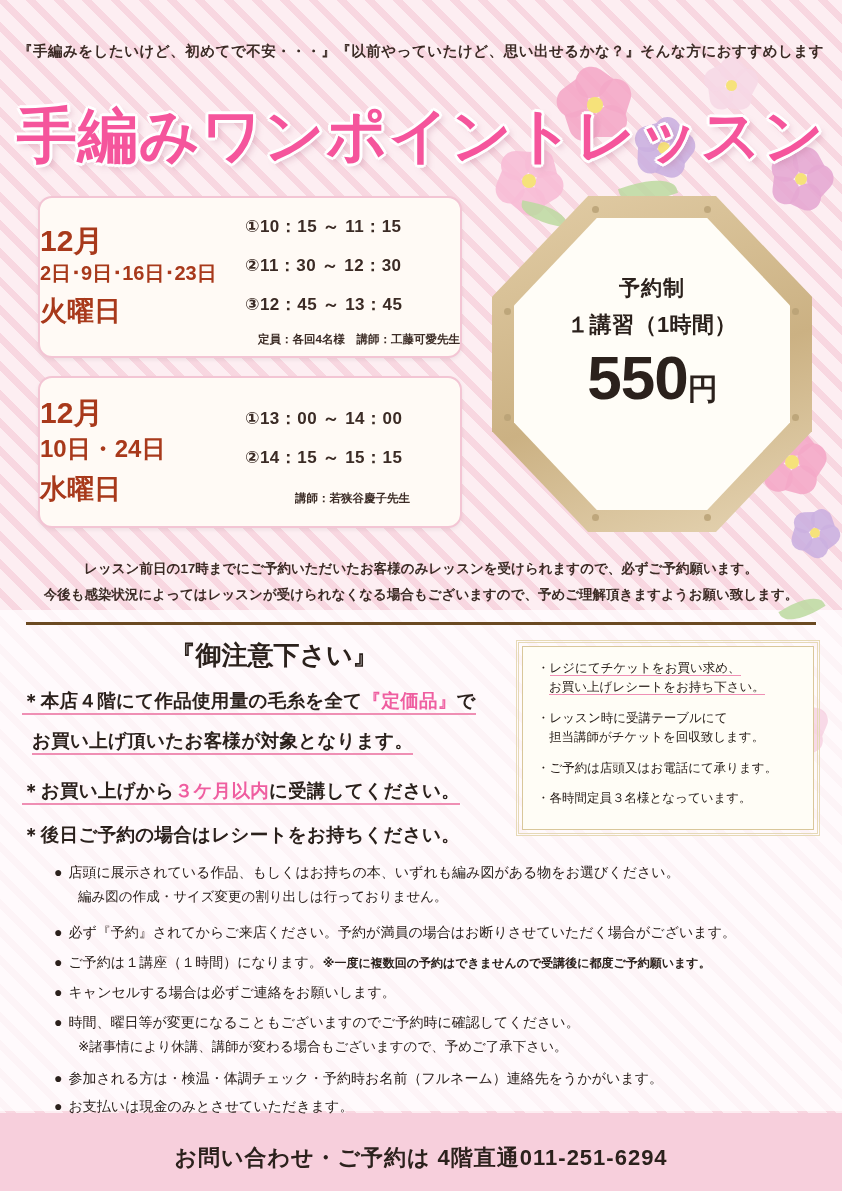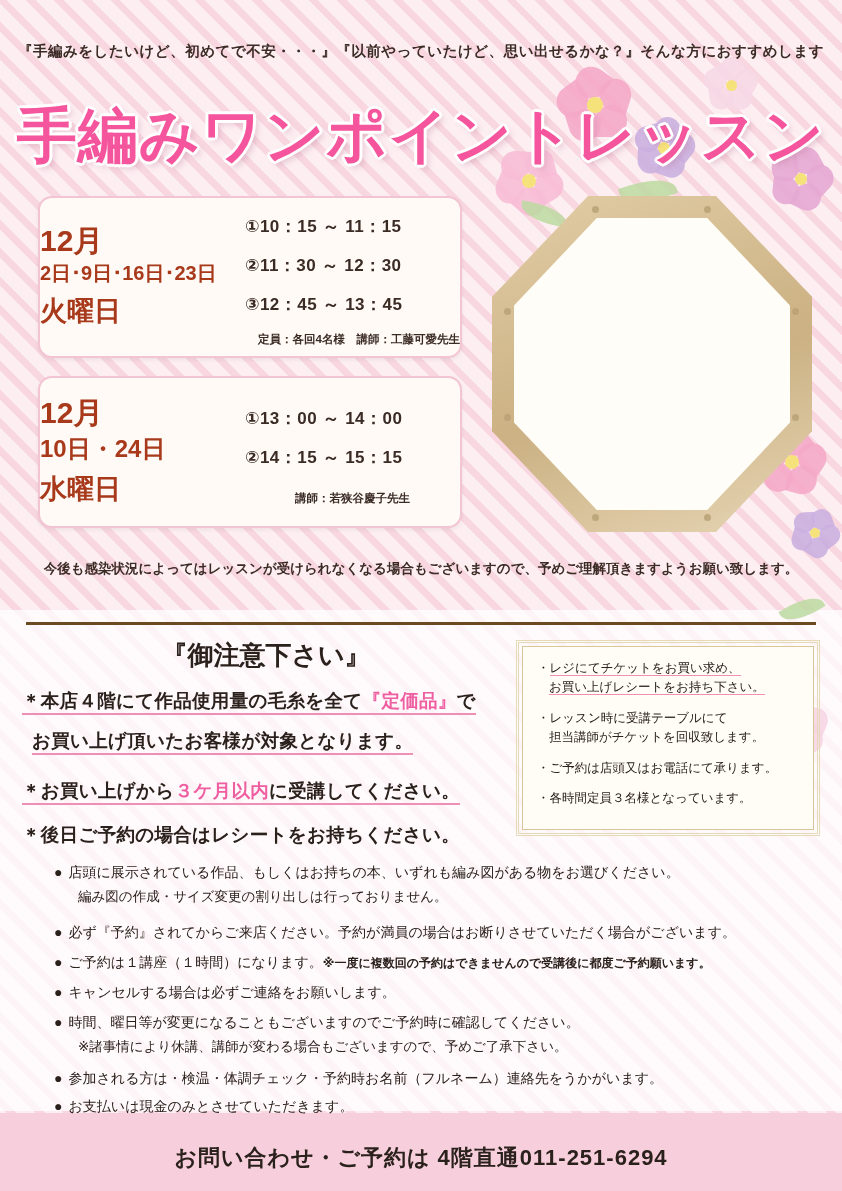--- a/index.html
+++ b/index.html
@@ -112,21 +112,21 @@
   .reserve{
     position:absolute;left:28px;top:556px;width:786px;text-align:center;
     font-size:13.5px;font-weight:bold;color:#3b2b25;line-height:1.9;
   }
   .divider{
     position:absolute;left:26px;top:622px;width:790px;height:3px;background:#6b4a22;
   }
 
   
   .caution-title{
-    position:absolute;left:56px;top:638px;width:420px;text-align:center;
+    position:absolute;left:64px;top:638px;width:420px;text-align:center;
     font-size:26px;font-weight:bold;color:#2b211c;
   }
   .c-item{
     position:absolute;left:22px;font-size:18.5px;font-weight:bold;color:#2b211c;
     letter-spacing:.3px;
   }
   .c-underline{
     border-bottom:2px solid #ef8fb4;padding-bottom:2px;
   }
   .pink{color:#ef5ea0;}
@@ -287,23 +287,29 @@
     <div class="octa-border"></div>
     <div class="octa-inner"></div>
     <div class="screw" style="left:100px;top:10px;"></div>
     <div class="screw" style="left:212px;top:10px;"></div>
     <div class="screw" style="left:12px;top:112px;"></div>
     <div class="screw" style="left:300px;top:112px;"></div>
     <div class="screw" style="left:12px;top:218px;"></div>
     <div class="screw" style="left:300px;top:218px;"></div>
     <div class="screw" style="left:100px;top:318px;"></div>
     <div class="screw" style="left:212px;top:318px;"></div>
+    <div class="price-text">
+      <div class="p1">予約制</div>
+      <div class="p2">１講習（1時間）</div>
+      <div class="p3"><span>550</span><span class="yen">円</span></div>
+    </div>
   </div>
 
   <div class="reserve">
+    <div>レッスン前日の17時までにご予約いただいたお客様のみレッスンを受けられますので、必ずご予約願います。</div>
     <div>今後も感染状況によってはレッスンが受けられなくなる場合もございますので、予めご理解頂きますようお願い致します。</div>
   </div>
 
   <div class="divider"></div>
 
   <div class="caution-title">『御注意下さい』</div>
 
   <div class="c-item" style="top:688px;">
     <span class="c-underline"><span>＊本店４階にて作品使用量の毛糸を全て</span><span class="pink">『定価品』</span><span>で</span></span>
   </div>

